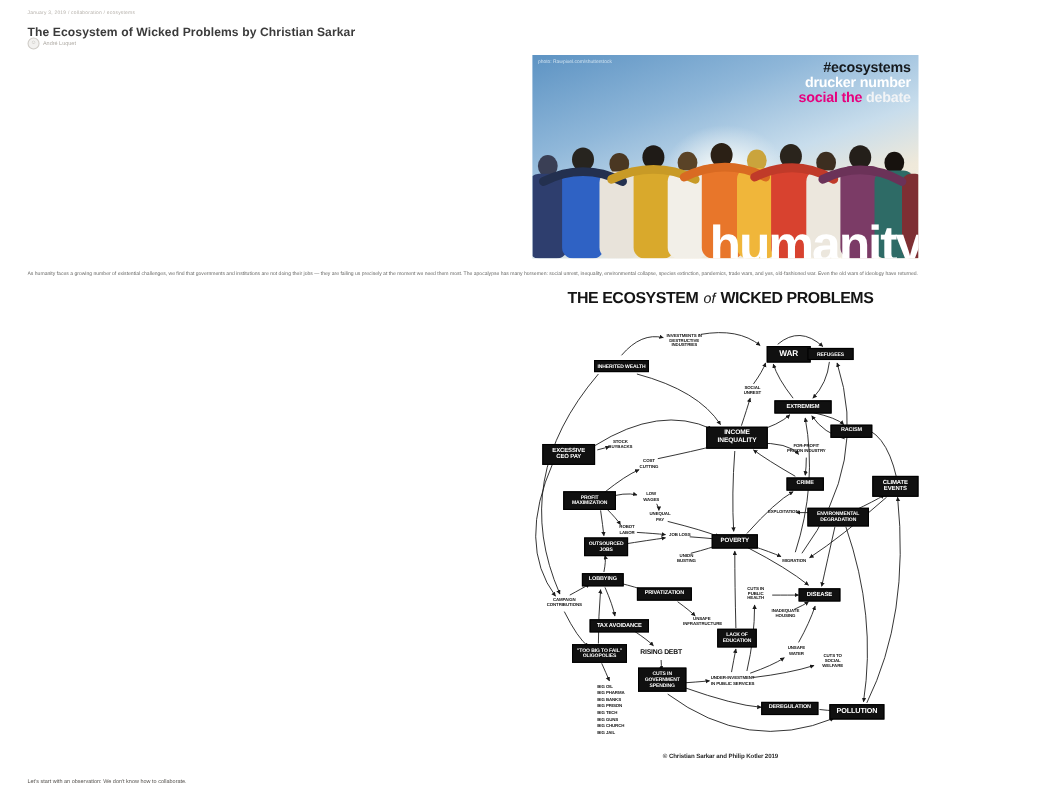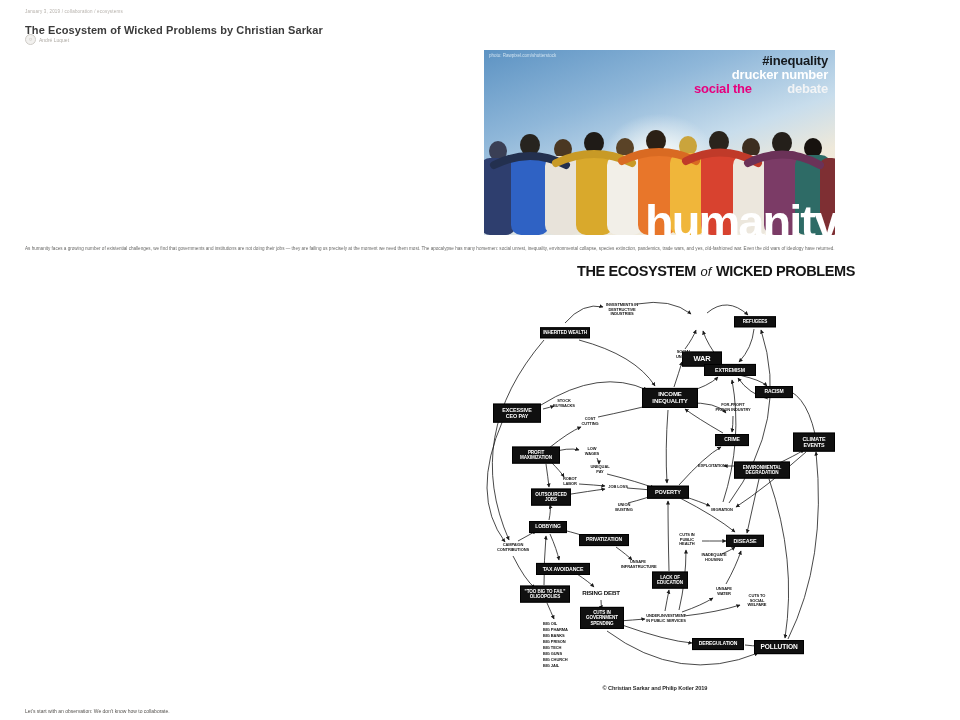--- a/index.html
+++ b/index.html
@@ -14,32 +14,32 @@
 
   
   .hero{position:absolute;left:484px;top:50px;width:351px;height:185px;overflow:hidden;
         background:linear-gradient(160deg,#5d93c3 0%,#8fb7d9 30%,#c8ddec 55%,#efe9da 72%,#f5efe2 100%);}
   .hero .sun{position:absolute;left:115px;top:60px;width:120px;height:90px;background:radial-gradient(ellipse at center,rgba(255,255,250,.95),rgba(255,255,250,0) 65%);}
   .hero .credit{position:absolute;left:5px;top:3px;font-size:4.5px;color:rgba(225,238,248,.85);}
   .hero .tags{position:absolute;right:7px;top:4px;text-align:right;font-weight:700;font-size:13px;line-height:1.08;letter-spacing:-.2px;}
   .tag1{color:#15191d;}
   .tag2{color:#ffffff;}
   .tag3a{color:#e6007e;}
-  .tag3b{color:#f2f4f6;margin-left:32px;}
+  .tag3b{color:#f2f4f6;}
   .hero svg.people{position:absolute;left:0;bottom:0;}
   .hero .overlay-word{position:absolute;right:-3px;bottom:-10px;font-size:47px;font-weight:700;color:#ffffff;letter-spacing:-2px;line-height:1;}
 
   
   .intro{position:absolute;left:25px;top:241px;width:872px;font-size:4.6px;color:#6a6a68;white-space:nowrap;overflow:hidden;}
   .outro{position:absolute;left:25px;top:703px;font-size:5px;color:#55524e;}
 
   
   .diagram{position:absolute;left:455px;top:260px;width:400px;height:440px;}
   .diagram svg.arrows{position:absolute;left:0;top:0;}
-  .d-title{position:absolute;left:0;top:3px;width:400px;text-align:right;font-weight:700;color:#151515;font-size:14.5px;letter-spacing:-.4px;}
+  .d-title{position:absolute;left:0;top:3px;width:400px;text-align:center;font-weight:700;color:#151515;font-size:14.5px;letter-spacing:-.4px;}
   .d-title .of{font-style:italic;font-weight:400;font-size:13px;letter-spacing:0;padding:0 1px;}
   .node{position:absolute;transform:translate(-50%,-50%);text-align:center;font-weight:700;text-transform:uppercase;line-height:1.18;letter-spacing:-.1px;}
   .node.box{background:#101010;color:#fff;padding:2px 2px;font-size:4.6px;border:1px solid #000;}
   .node.text{color:#151515;font-size:4px;}
   .node.boldtext{color:#101010;font-size:6.2px;letter-spacing:-.2px;}
   .node.list{color:#151515;font-size:4px;text-align:left;white-space:pre-line;line-height:1.5;}
   .node.copyright{font-size:5.6px;color:#2a2a2a;text-transform:none;font-weight:700;}
 </style>
 </head>
 <body>
@@ -85,21 +85,21 @@
         <path d="M10,40 Q46,22 82,40" stroke="#23304f" stroke-width="8" fill="none" stroke-linecap="round"></path>
         <path d="M72,38 Q110,20 148,38" stroke="#c89a26" stroke-width="8" fill="none" stroke-linecap="round"></path>
         <path d="M138,36 Q175,18 212,36" stroke="#d96a22" stroke-width="8" fill="none" stroke-linecap="round"></path>
         <path d="M202,36 Q238,18 274,38" stroke="#c03a29" stroke-width="8" fill="none" stroke-linecap="round"></path>
         <path d="M264,38 Q300,20 336,40" stroke="#6b3258" stroke-width="8" fill="none" stroke-linecap="round"></path>
       </g>
     </svg>
     <div class="overlay-word">humanity</div>
     <div class="credit">photo: Rawpixel.com/shutterstock</div>
     <div class="tags">
-      <div class="tag1">#inequality</div>
+      <div class="tag1">#ecosystems</div>
       <div class="tag2">drucker number</div>
       <div><span class="tag3a">social the </span><span class="tag3b">debate</span></div>
     </div>
   </div>
 
   <p class="intro">As humanity faces a growing number of existential challenges, we find that governments and institutions are not doing their jobs — they are failing us precisely at the moment we need them most. The apocalypse has many horsemen: social unrest, inequality, environmental collapse, species extinction, pandemics, trade wars, and yes, old-fashioned war. Even the old wars of ideology have returned.</p>
 
   <div class="diagram">
     <div class="d-title">
       <span>THE ECOSYSTEM</span>
@@ -174,21 +174,21 @@
         <path d="M213,150 Q210,190 212,223"></path>
         <path d="M268,173 Q242,158 230,149"></path>
         <path d="M268,242 Q288,180 277,120"></path>
         <path d="M360,174 Q350,130 324,128"></path>
         <path d="M58,296 Q70,320 80,328"></path>
         <path d="M94,260 Q96,250 95,245"></path>
       </g>
     </svg>
     <div class="nodes">
         <div class="node box" style="left: 110px; top: 73px; width: 44px;">INHERITED WEALTH</div>
-        <div class="node box" style="left: 247px; top: 62px; width: 34px; font-size: 7.5px; margin-top: 37px;">WAR</div>
+        <div class="node box" style="left: 262px; top: 62px; width: 34px; font-size: 7.5px;">WAR</div>
         <div class="node box" style="left: 300px; top: 62px; width: 36px;">REFUGEES</div>
         <div class="node box" style="left: 275px; top: 110px; width: 46px; font-size: 5.2px;">EXTREMISM</div>
         <div class="node box" style="left: 319px; top: 132px; width: 32px; font-size: 5px;">RACISM</div>
         <div class="node box" style="left: 215px; top: 138px; width: 50px; font-size: 6px;">INCOME INEQUALITY</div>
         <div class="node box" style="left: 62px; top: 153px; width: 42px; font-size: 5.4px;">EXCESSIVE CEO PAY</div>
         <div class="node box" style="left: 81px; top: 195px; width: 42px;">PROFIT MAXIMIZATION</div>
         <div class="node box" style="left: 277px; top: 180px; width: 28px; font-size: 5px;">CRIME</div>
         <div class="node box" style="left: 359px; top: 182px; width: 36px; font-size: 5.4px;">CLIMATE EVENTS</div>
         <div class="node box" style="left: 307px; top: 210px; width: 50px;">ENVIRONMENTAL DEGRADATION</div>
         <div class="node box" style="left: 213px; top: 232px; width: 36px; font-size: 5.6px;">POVERTY</div>

